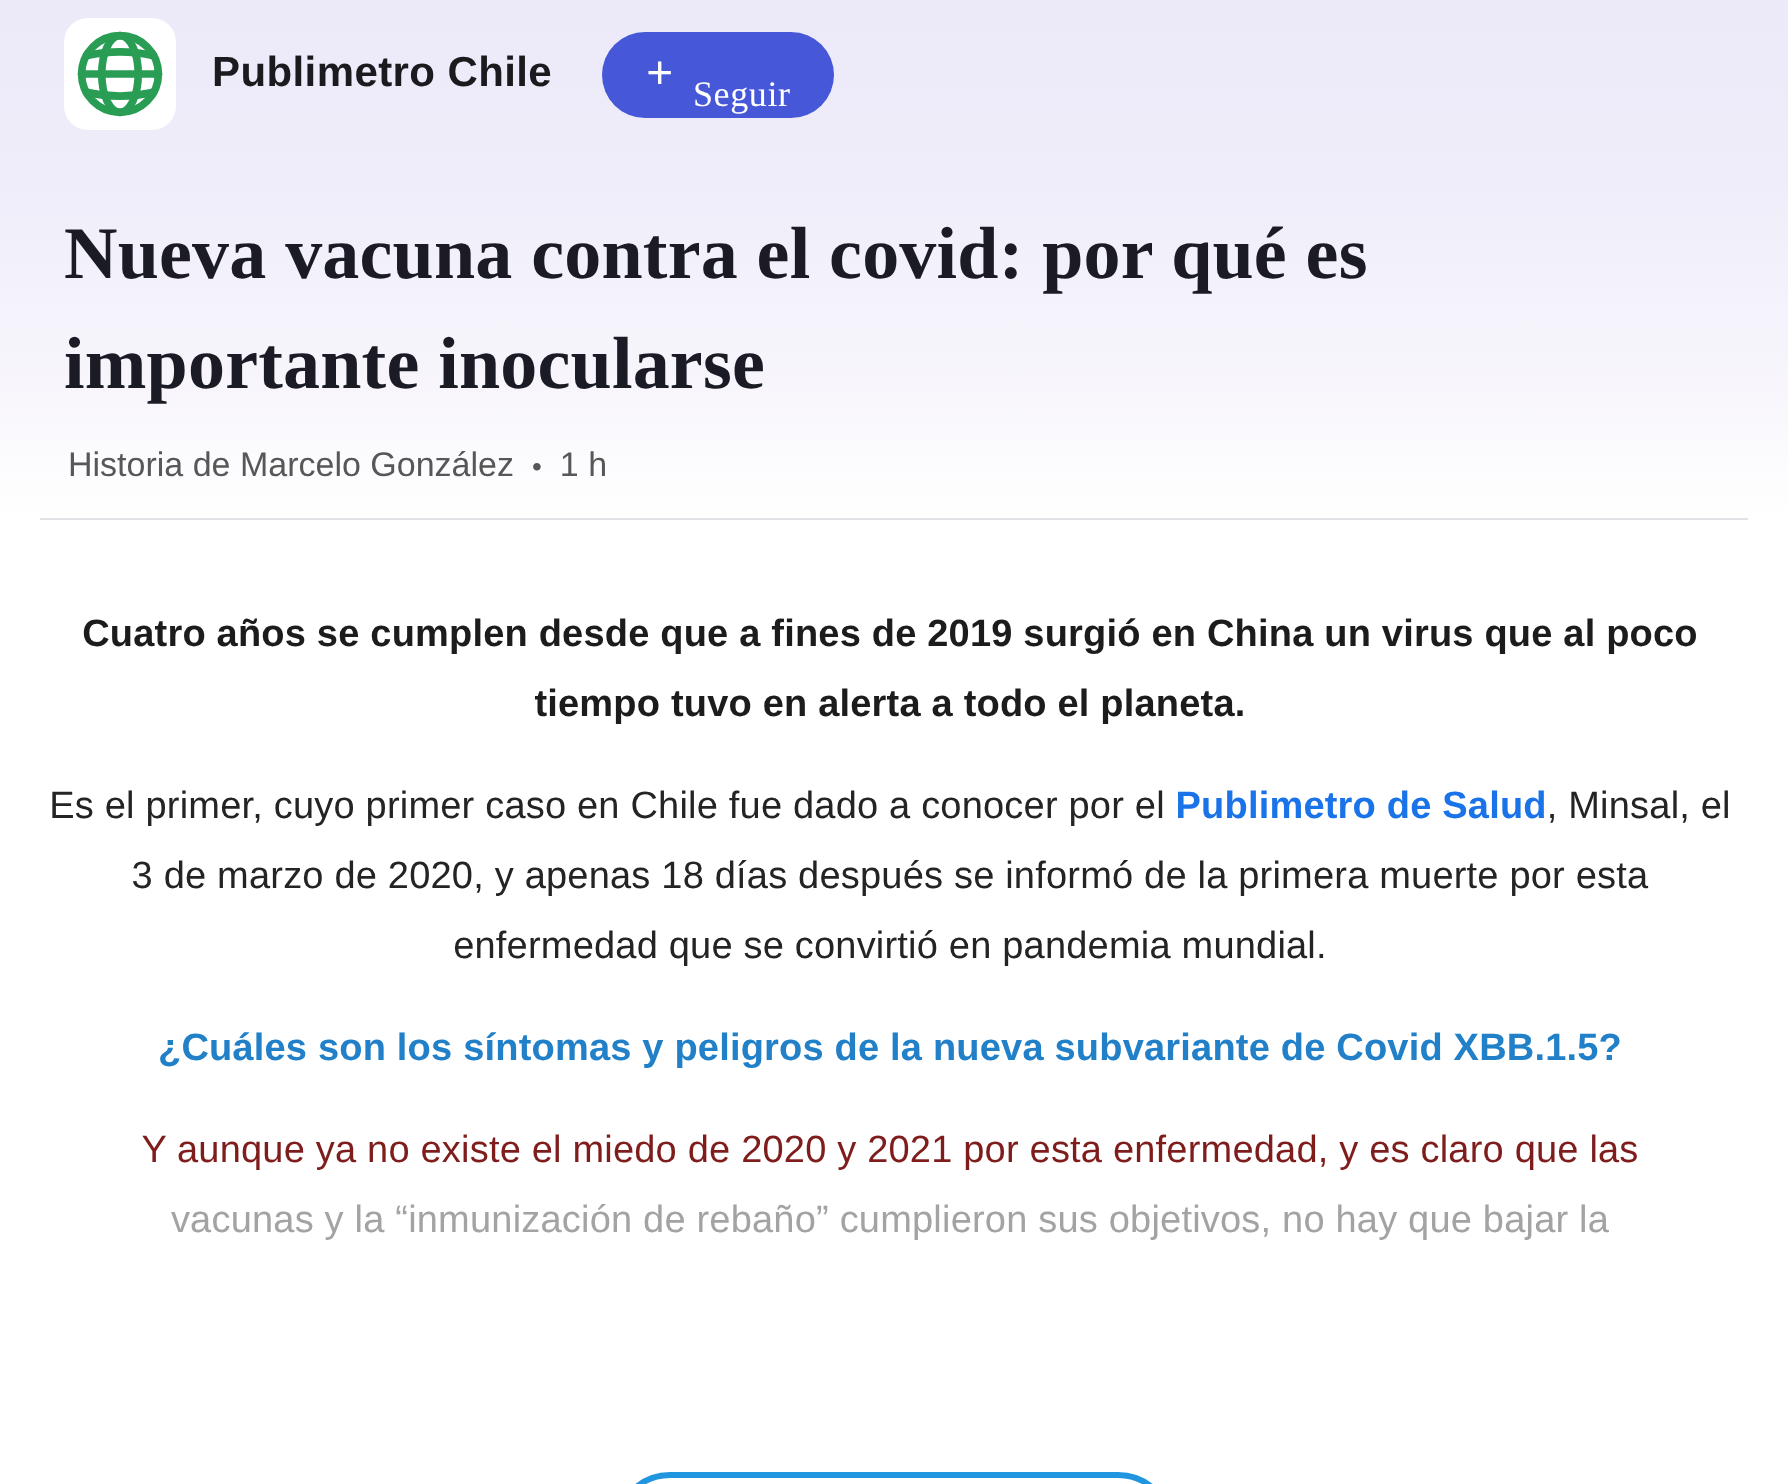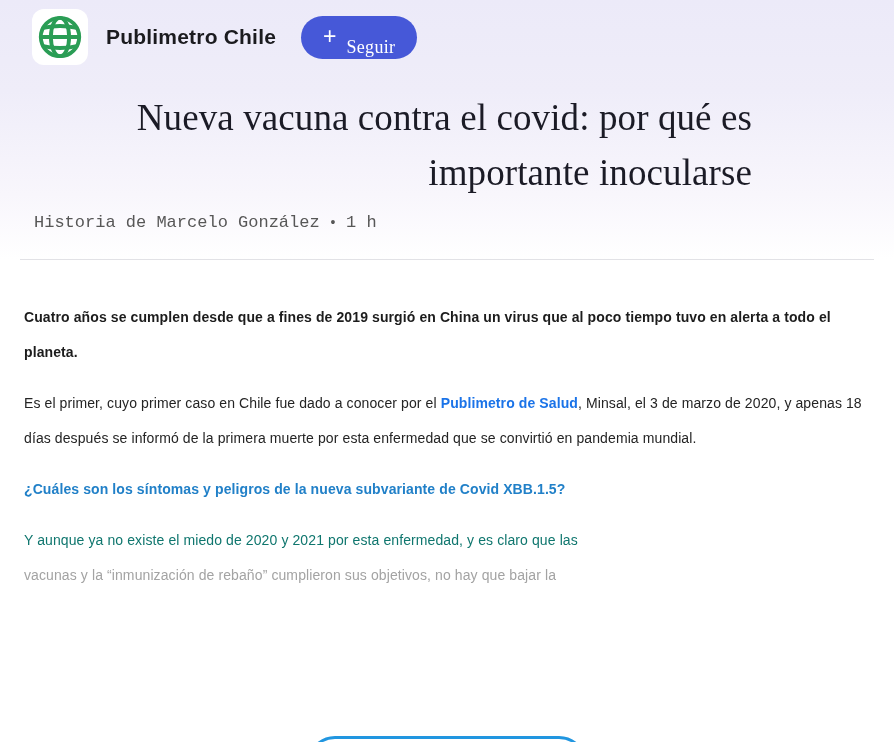--- a/index.html
+++ b/index.html
@@ -72,77 +72,76 @@
     top: -1px;
   }
   .follow-btn .label {
     font-family: "Liberation Serif", serif;
     font-size: 18px;
     letter-spacing: 0.3px;
     margin-top: 20px;
   }
 
   .headline {
-    margin-top: 22px;
+    margin-top: 32px;
     font-family: "Liberation Serif", serif;
-    font-weight: 400;
+    font-weight: 700;
     font-size: 37px;
     line-height: 55px;
     color: #1b1b26;
     max-width: 720px;
     letter-spacing: 0.1px;
-    text-align: right;
   }
 
   .byline {
     margin-top: 13px;
     margin-left: 2px;
     font-size: 17px;
     color: #575757;
     display: flex;
     align-items: center;
     gap: 9px;
-    font-family: Liberation Mono, monospace;
   }
   .byline .dot { font-size: 14px; color: #575757; }
 
   .divider {
     border: none;
     border-top: 1px solid #e2e2e6;
     margin: 0 20px;
   }
 
   
   .article {
     padding: 40px 28px 0 24px;
   }
   .article p {
-    font-size: 14px;
+    font-size: 19px;
     line-height: 35px;
     margin-bottom: 16px;
     color: #242424;
     letter-spacing: 0.1px;
+    text-align: center;
   }
   .article p.bold { font-weight: 700; color: #1c1c1c; }
 
   .inline-link {
     color: #1a73e8;
     font-weight: 700;
     text-decoration: none;
     cursor: pointer;
   }
   .question-link {
     color: #2180c8;
     font-weight: 700;
     text-decoration: none;
     cursor: pointer;
   }
 
   .fade-p { margin-bottom: 0 !important; }
-  .fade-line1 { display: block; color: #0f766e; }
+  .fade-line1 { display: block; color: #7f1d1d; }
   .fade-line2 { display: block; color: #a3a3a3; }
 
   
   .read-more {
     position: absolute;
     left: 50%;
     transform: translateX(-50%);
     top: 736px;
     width: 280px;
     height: 56px;

